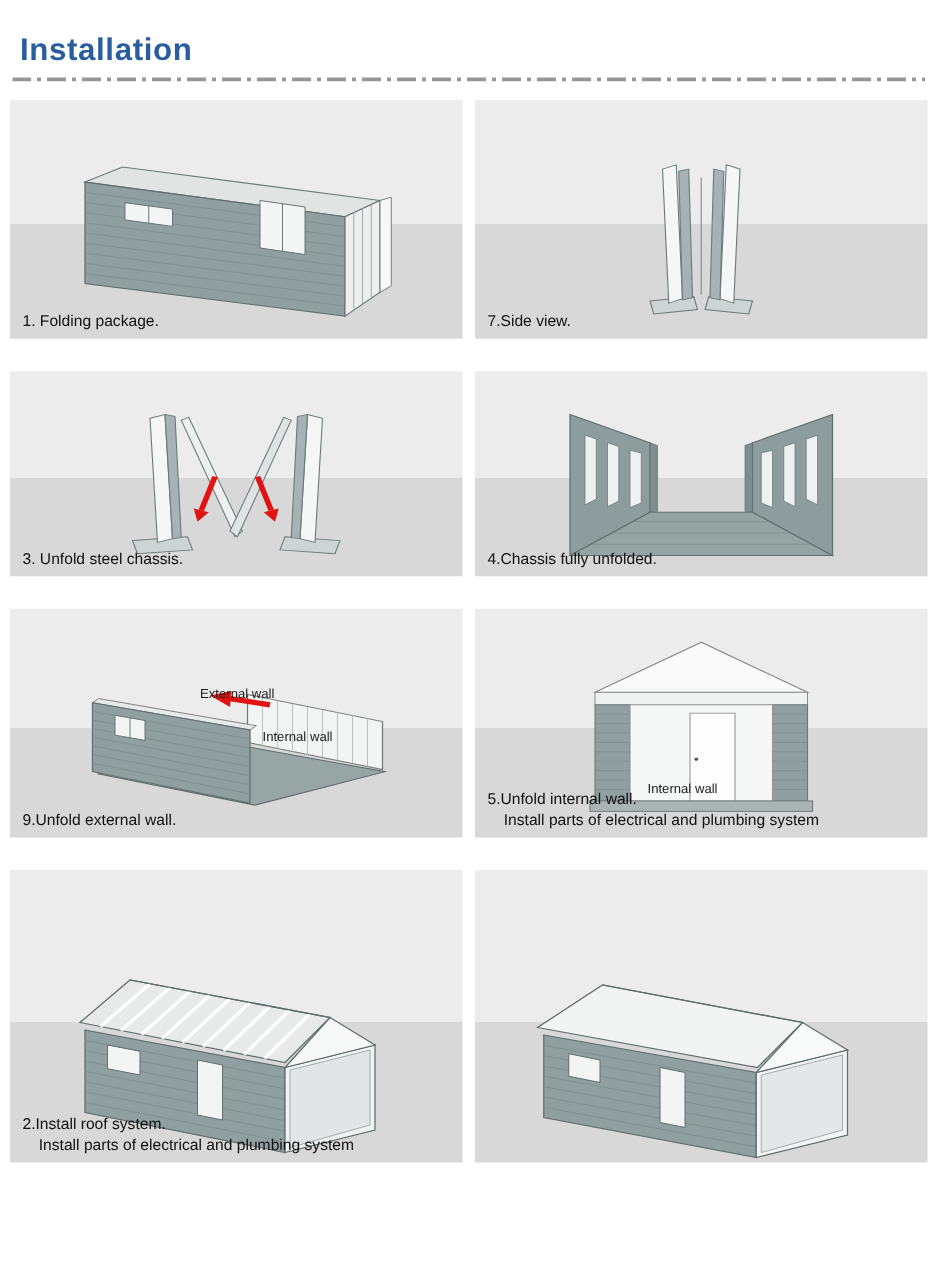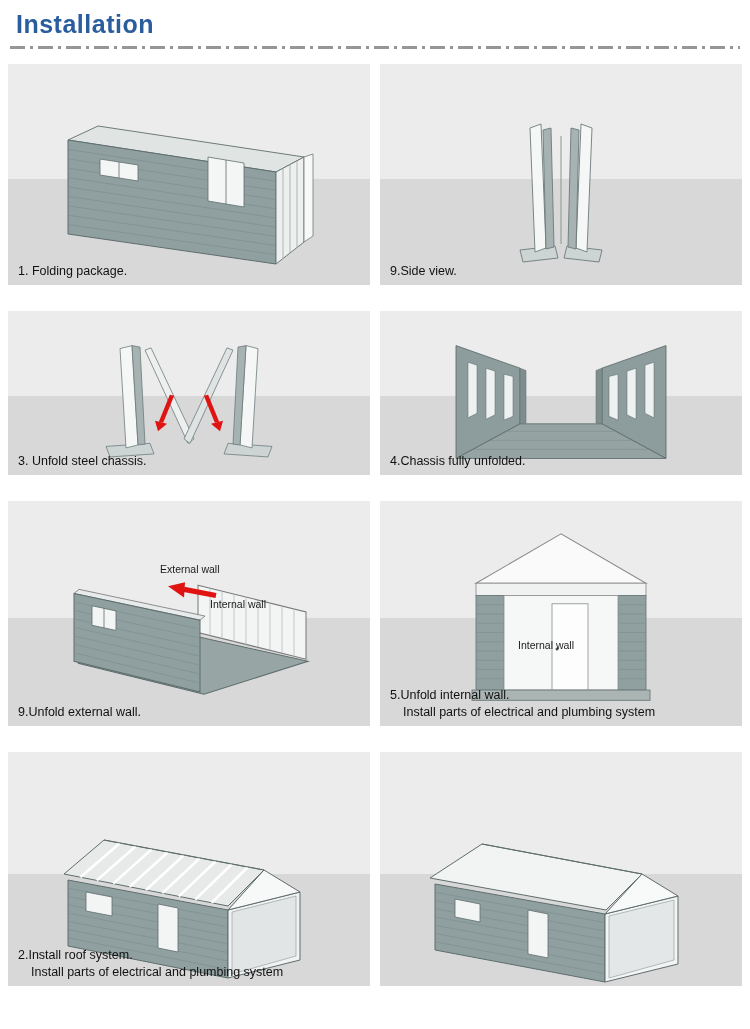--- a/index.html
+++ b/index.html
@@ -4,37 +4,37 @@
 <style>
   * { margin:0; padding:0; box-sizing:border-box; }
   html,body { background:#ffffff; }
   body {
     width:750px; height:1029px; overflow:hidden;
     font-family:"Liberation Sans", sans-serif;
   }
   .page { padding:8px 8px 0 8px; }
   .title {
     color:#2a5d9e; font-size:25px; font-weight:bold;
-    letter-spacing:0.5px; padding-left:8px; margin-top:2px;
+    letter-spacing:0.5px; padding-left:8px; margin-top:18px;
   }
   .rule {
     height:3px; margin:7px 2px 15px 2px;
     background-image: repeating-linear-gradient(90deg,
       #969696 0 15px, transparent 15px 20px,
       #969696 20px 23px, transparent 23px 28px);
   }
   .grid {
     display:grid; grid-template-columns:1fr 1fr;
     column-gap:10px; row-gap:26px;
   }
   .panel {
     position:relative; overflow:hidden;
     background:linear-gradient(to bottom, #ececec 0 52%, #d8d8d8 52% 100%);
   }
-  .h1 { height:221px; } .h2 { height:164px; } .h3 { height:225px; } .h4 { height:234px; }
+  .h1 { height:191px; } .h2 { height:164px; } .h3 { height:183px; } .h4 { height:234px; }
   .panel svg { position:absolute; inset:0; width:100%; height:100%; display:block; }
   figcaption {
     position:absolute; left:10px; bottom:5px;
     font-size:12.5px; color:#111; line-height:1.35;
   }
   .cap2 { display:block; padding-left:13px; }
   .ill-label { position:absolute; font-size:10.5px; color:#1a1a1a; white-space:nowrap; }
 </style>
 </head>
 <body>
@@ -93,21 +93,21 @@
           <polygon points="150,64 161,60 166,184 155,188" fill="#f5f6f6" stroke="#6d7a7a" stroke-width="0.9"></polygon>
           <polygon points="163,66 171,64 174,183 166,185" fill="#a7b2b2" stroke="#6d7a7a" stroke-width="0.9"></polygon>
         </g>
         <g>
           <polygon points="201,60 212,64 207,188 196,184" fill="#f5f6f6" stroke="#6d7a7a" stroke-width="0.9"></polygon>
           <polygon points="191,64 199,66 196,185 188,183" fill="#a7b2b2" stroke="#6d7a7a" stroke-width="0.9"></polygon>
         </g>
         <line x1="181" y1="72" x2="181" y2="180" stroke="#8a9494" stroke-width="1"></line>
       </svg>
       <figcaption>
-        <span>9.Side view.</span>
+        <span>7.Side view.</span>
       </figcaption>
     </figure>
 
     <figure class="panel h2">
       <svg viewBox="0 0 362 218" preserveAspectRatio="none">
         <g>
           <polygon points="98,180 142,176 146,190 102,194" fill="#cdd4d4" stroke="#6d7a7a" stroke-width="0.9"></polygon>
           <polygon points="220,176 264,180 260,194 216,190" fill="#cdd4d4" stroke="#6d7a7a" stroke-width="0.9"></polygon>
         </g>
         <g>

